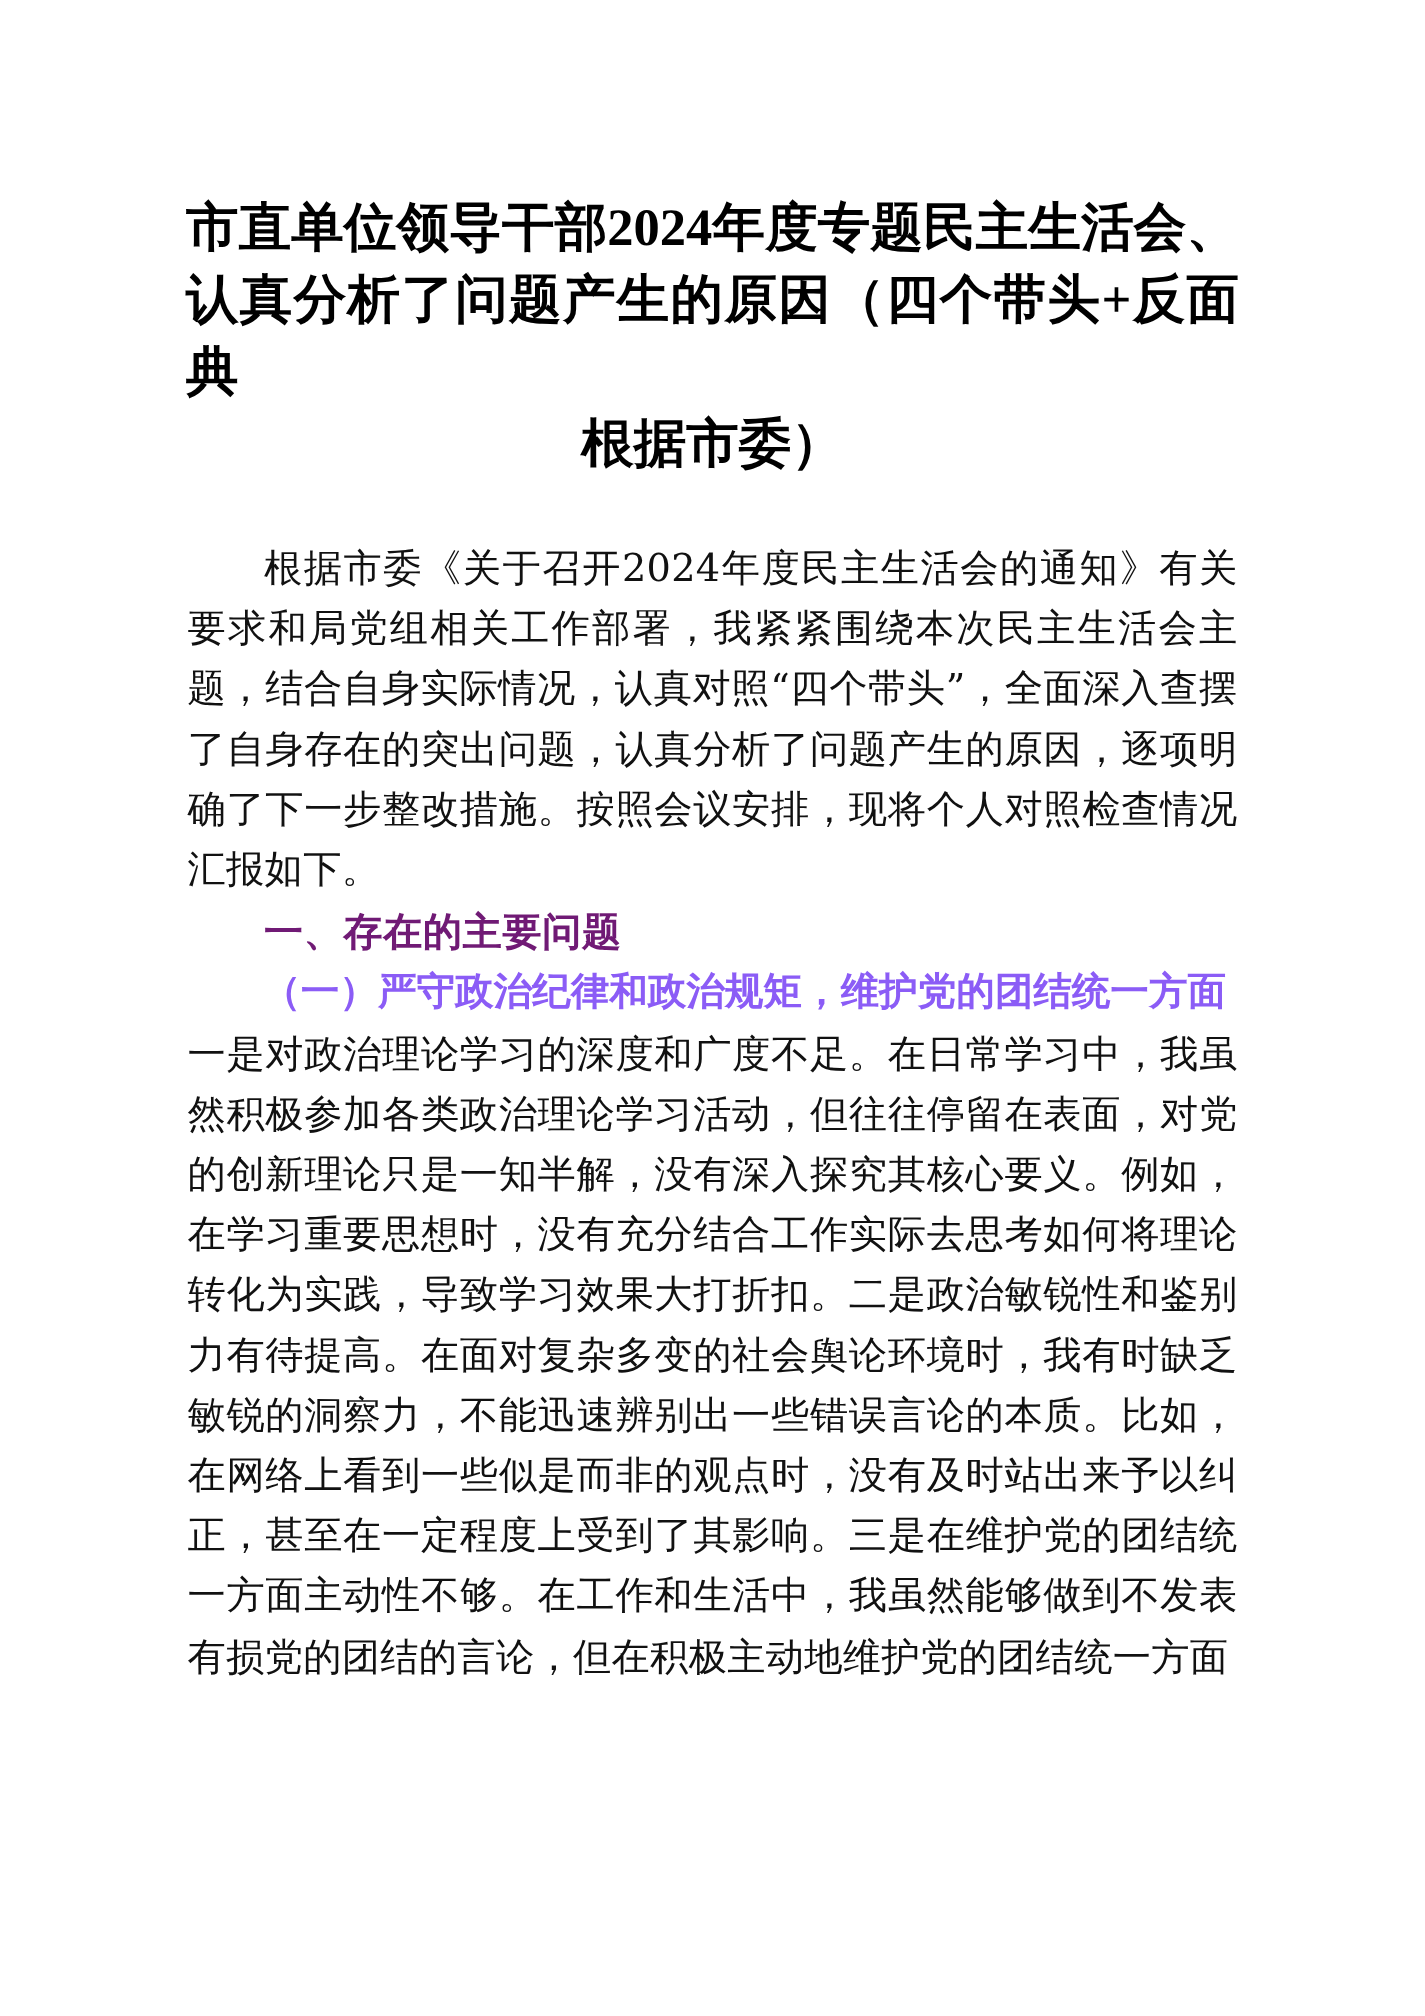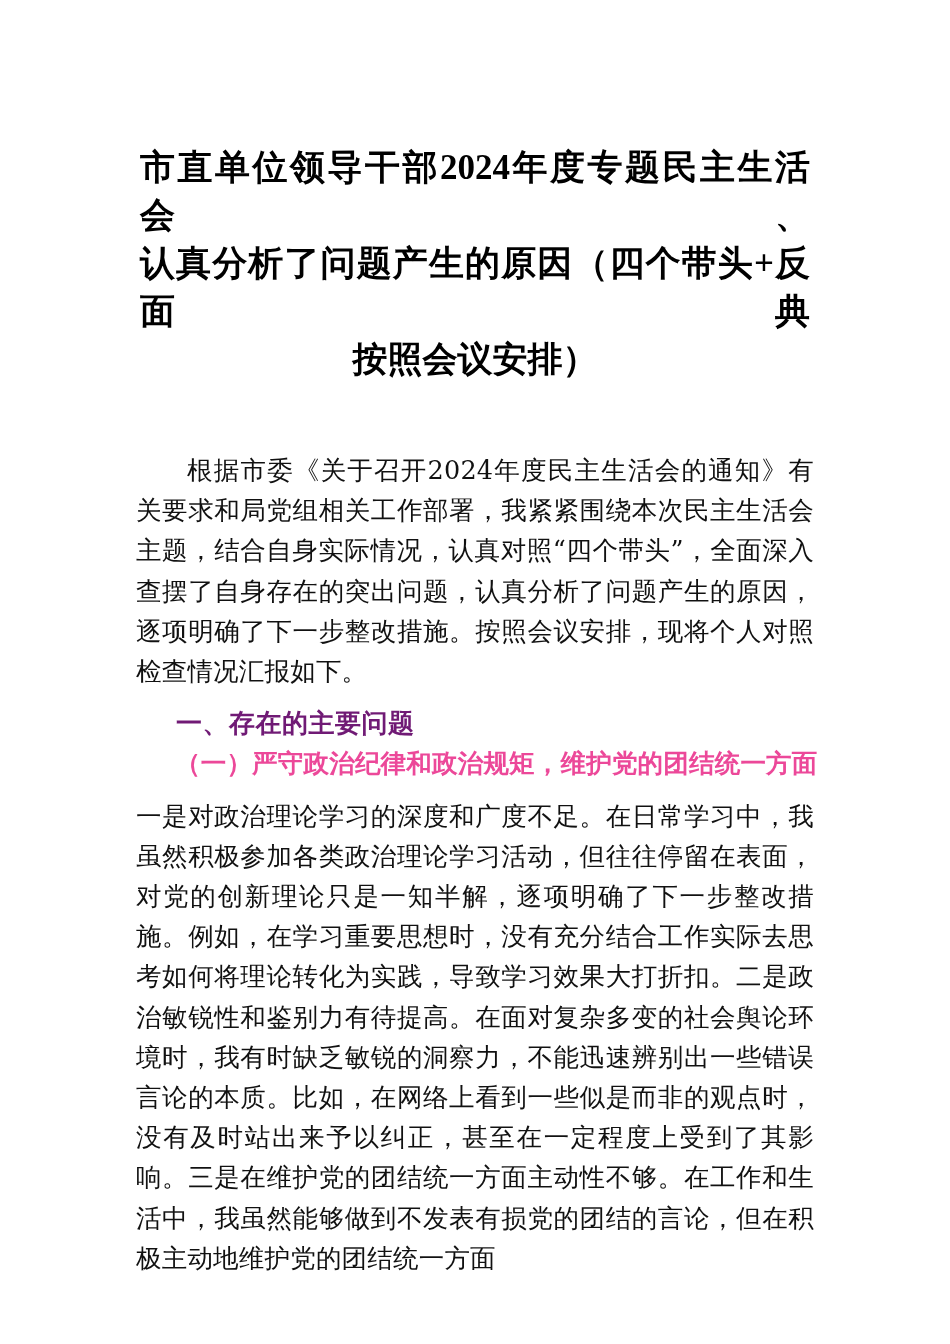--- a/index.html
+++ b/index.html
@@ -27,21 +27,21 @@
 
   .content {
     position: absolute;
     left: 124px;
     top: 0;
     width: 702px;
   }
 
   
   .doc-title {
-    margin: 16px;
+    margin: 0;
     padding-top: 128px;
     font-family: "Liberation Serif", "DejaVu Serif", serif;
     font-weight: bold;
     font-size: 35px;
     line-height: 48px;
     text-align: center;
     letter-spacing: 0px;
     color: #000;
     text-align-last: center;
   }
@@ -54,21 +54,21 @@
     text-align-last: justify;
     white-space: normal;
   }
   .doc-title .tline.last {
     text-align: center;
     text-align-last: center;
   }
 
   
   .para {
-    margin: 12px;
+    margin: 1px;
     font-family: "DejaVu Serif", "Liberation Serif", serif;
     font-size: 25.5px;
     line-height: 40.2px;
     text-align: justify;
     text-align-last: left;
     text-justify: inter-ideograph;
     text-indent: 51px;
     letter-spacing: 0.2px;
     color: #111;
   }
@@ -91,47 +91,47 @@
 
   
   .sub-heading {
     margin: 0;
     font-family: "DejaVu Serif", "Liberation Serif", serif;
     font-weight: bold;
     font-size: 25.5px;
     line-height: 40.2px;
     text-indent: 51px;
     letter-spacing: 0.2px;
-    color: #ec4899;
+    color: #8b5cf6;
   }
 
   .body-block {
     
   }
 </style>
 </head>
 <body>
 
 <div class="page">
   <div class="content">
 
     <h1 class="doc-title">
       <span class="tline justified">市直单位领导干部2024年度专题民主生活会、</span>
       <span class="tline justified">认真分析了问题产生的原因（四个带头+反面典</span>
-      <span class="tline last">按照会议安排）</span>
+      <span class="tline last">根据市委）</span>
     </h1>
 
     <div class="gap-after-title"></div>
 
     <div class="body-block">
 
       <p class="para">根据市委《关于召开2024年度民主生活会的通知》有关要求和局党组相关工作部署，我紧紧围绕本次民主生活会主题，结合自身实际情况，认真对照“四个带头”，全面深入查摆了自身存在的突出问题，认真分析了问题产生的原因，逐项明确了下一步整改措施。按照会议安排，现将个人对照检查情况汇报如下。</p>
 
       <p class="sec-heading">一、存在的主要问题</p>
 
       <p class="sub-heading">（一）严守政治纪律和政治规矩，维护党的团结统一方面</p>
 
-      <p class="para" style="text-indent:0;">一是对政治理论学习的深度和广度不足。在日常学习中，我虽然积极参加各类政治理论学习活动，但往往停留在表面，对党的创新理论只是一知半解，逐项明确了下一步整改措施。例如，在学习重要思想时，没有充分结合工作实际去思考如何将理论转化为实践，导致学习效果大打折扣。二是政治敏锐性和鉴别力有待提高。在面对复杂多变的社会舆论环境时，我有时缺乏敏锐的洞察力，不能迅速辨别出一些错误言论的本质。比如，在网络上看到一些似是而非的观点时，没有及时站出来予以纠正，甚至在一定程度上受到了其影响。三是在维护党的团结统一方面主动性不够。在工作和生活中，我虽然能够做到不发表有损党的团结的言论，但在积极主动地维护党的团结统一方面</p>
+      <p class="para" style="text-indent:0;">一是对政治理论学习的深度和广度不足。在日常学习中，我虽然积极参加各类政治理论学习活动，但往往停留在表面，对党的创新理论只是一知半解，没有深入探究其核心要义。例如，在学习重要思想时，没有充分结合工作实际去思考如何将理论转化为实践，导致学习效果大打折扣。二是政治敏锐性和鉴别力有待提高。在面对复杂多变的社会舆论环境时，我有时缺乏敏锐的洞察力，不能迅速辨别出一些错误言论的本质。比如，在网络上看到一些似是而非的观点时，没有及时站出来予以纠正，甚至在一定程度上受到了其影响。三是在维护党的团结统一方面主动性不够。在工作和生活中，我虽然能够做到不发表有损党的团结的言论，但在积极主动地维护党的团结统一方面</p>
 
     </div>
 
   </div>
 </div>
 
 </body></html>

